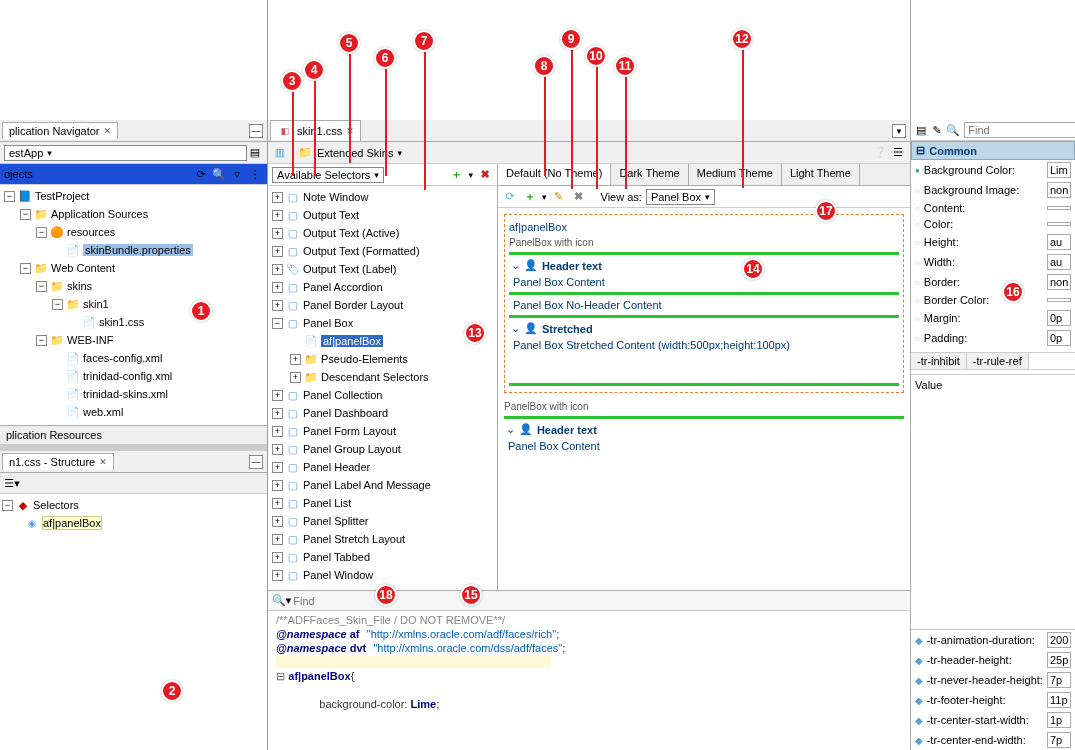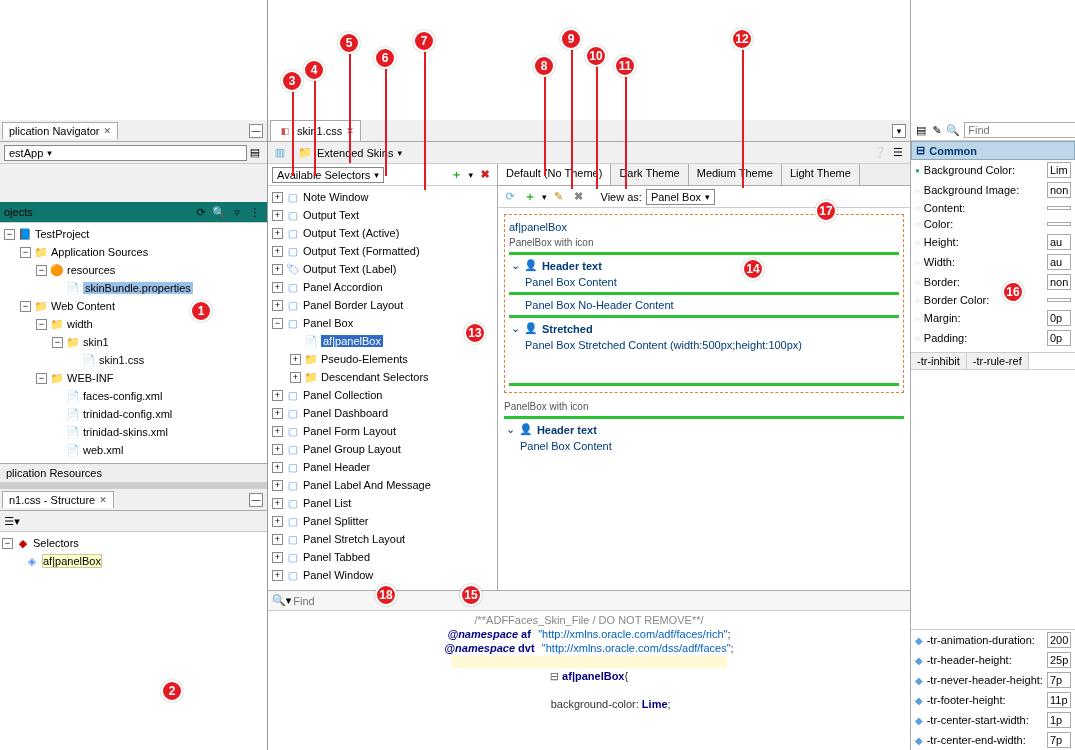--- a/index.html
+++ b/index.html
@@ -8,21 +8,21 @@
   .col-left { width: 268px; display: flex; flex-direction: column; border-right: 1px solid #999; }
   .col-mid { flex: 1; display: flex; flex-direction: column; min-width: 0; }
   .col-right { width: 165px; border-left: 1px solid #aaa; background: #fff; display: flex; flex-direction: column; }
   .tabbar { height: 22px; display: flex; align-items: center; border-bottom: 1px solid #aaa; background: #f0f0f0; padding-left: 2px;}
   .tab { padding: 2px 6px; border: 1px solid #aaa; border-bottom: none; background: #fff; margin-right: 2px; display: inline-flex; align-items: center; gap: 4px;}
   .tab .x { color: #555; font-size:9px;}
   .minimize-btn { margin-left: auto; margin-right: 4px; width:14px;height:14px;border:1px solid #888; background:#fff; font-size:9px; display:flex;align-items:center;justify-content:center;}
   .dropdown-line { height: 22px; display: flex; align-items: center; padding: 0 4px; border-bottom: 1px solid #ccc;}
   .combo { border: 1px solid #888; background: #fff; padding: 1px 4px; display: inline-flex; align-items: center; gap: 4px; }
   .combo .caret { font-size: 9px; }
-  .sect-hdr { background: #0f766e; padding: 2px 4px; border-bottom: 1px solid #ccc; display:flex; align-items:center;margin-top:38px;}
+  .sect-hdr { background: #1d4ed8; padding: 2px 4px; border-bottom: 1px solid #ccc; display:flex; align-items:center;}
   .toolbar-sm { display: flex; gap: 3px; padding: 2px 4px; border-bottom: 1px solid #ccc; align-items:center;}
   .tool-ico { width: 16px; height: 16px; display:flex; align-items:center; justify-content:center; border:1px solid transparent;}
   .tree { flex: 1; overflow: auto; background: #fff; padding: 2px; }
   .tree-row { display: flex; align-items: center; gap: 2px; padding: 1px 0; white-space: nowrap; }
   .exp { width: 11px; height: 11px; border: 1px solid #888; background: #fff; font-size: 9px; line-height: 9px; text-align: center; cursor: pointer; flex-shrink:0;}
   .exp.blank{border:none;background:none;}
   .ico { width: 16px; height: 16px; display: inline-flex; align-items:center; justify-content:center; flex-shrink:0;}
   .folder { color:#d0a030;}
   .sel { background: #9cc1e8; }
   .hilite { background: #316ac5; color:#fff; padding:0 2px;}
@@ -43,28 +43,28 @@
   .theme-tab.active{background:#fff;}
   .prev-toolbar{height:22px;display:flex;align-items:center;gap:4px;padding:0 4px;border-bottom:1px solid #ccc;}
   .prev-area{flex:1;overflow:auto;padding:6px;background:#fff;}
   .dashed{border:1px dashed #e08030;padding:4px;margin-bottom:6px;}
   .prev-title{color:#003a77;padding:2px 0;}
   .green-sep{height:3px;background:#2bc233;margin:2px 0;}
   .pb-hdr{display:flex;align-items:center;gap:4px;padding:2px;}
   .pb-hdr .disc{color:#003a77;}
   .person-ico{color:#cc6600;}
   .pb-hdr b{color:#003a77;}
-  .ltr-sec{color:#003a77;margin-left:12px;}
+  .ltr-sec{color:#003a77;}
   .bottom-tabs{height:20px;border-top:1px solid #aaa;display:flex;background:#eee;}
   .bottom-tabs .btab{padding:2px 10px;border-right:1px solid #aaa;}
   .bottom-tabs .btab.active{background:#fff;}
   .source-pane{height:160px;display:flex;flex-direction:column;border-top:1px solid #aaa;background:#fff;}
   .src-search{height:20px;display:flex;align-items:center;padding:0 4px;border-bottom:1px solid #ccc;background:#f6f6f6;}
   .src-search input{border:none;outline:none;flex:1;background:transparent;}
-  .src-code{flex:1;overflow:auto;font-family:Consolas,monospace;font-size:12px;padding:2px 8px;white-space:pre;color:#333;text-align:center;}
+  .src-code{flex:1;overflow:auto;font-family:Consolas,monospace;font-size:12px;padding:2px 8px;white-space:pre;color:#333;}
   .kw{color:#000080;font-weight:bold;font-style:italic;}
   .str{color:#0060c0;}
   .sel-code{color:#000080;font-weight:bold;}
   .prop{color:#333;}
   .val{color:#000080;font-weight:bold;}
   .gutter-minus{color:#666;}
   .yellow-line{background:#fff9d6;}
 
   
   .right-title{padding:3px 6px;border-bottom:1px solid #aaa;font-weight:bold;color:#003a77;white-space:nowrap;overflow:hidden;}
@@ -141,21 +141,21 @@
           <span class="sel" style="padding: 0px 2px;">skinBundle.properties</span>
         </div>
         <div class="tree-row" style="padding-left: 18px;">
           <span class="exp">−</span>
           <span class="ico folder">📁</span>
           <span>Web Content</span>
         </div>
         <div class="tree-row" style="padding-left: 34px;">
           <span class="exp">−</span>
           <span class="ico folder">📁</span>
-          <span>width</span>
+          <span>skins</span>
         </div>
         <div class="tree-row" style="padding-left: 50px;">
           <span class="exp">−</span>
           <span class="ico folder">📁</span>
           <span>skin1</span>
         </div>
         <div class="tree-row" style="padding-left: 66px;">
           <span class="exp blank"></span>
           <span class="ico">📄</span>
           <span>skin1.css</span>
@@ -494,20 +494,21 @@
         <div class="prop-row">
           <span class="bullet-g" style="color: rgb(187, 187, 187);">○</span>
           <span class="lbl">Padding:</span>
           <span class="inp">0p</span>
         </div>
       </div>
     <div class="sub-tabs">
       <div><span>-tr-inhibit</span></div>
       <div><span>-tr-rule-ref</span></div>
     </div>
+    <div class="val-box"><span>Value</span></div>
     <div style="flex:1"></div>
     <div class="tr-list" id="tr-list">
         <div class="prop-row">
           <span class="diamond">◆</span>
           <span class="lbl">-tr-animation-duration:</span>
           <span class="inp">200</span>
         </div>
         <div class="prop-row">
           <span class="diamond">◆</span>
           <span class="lbl">-tr-header-height:</span>

